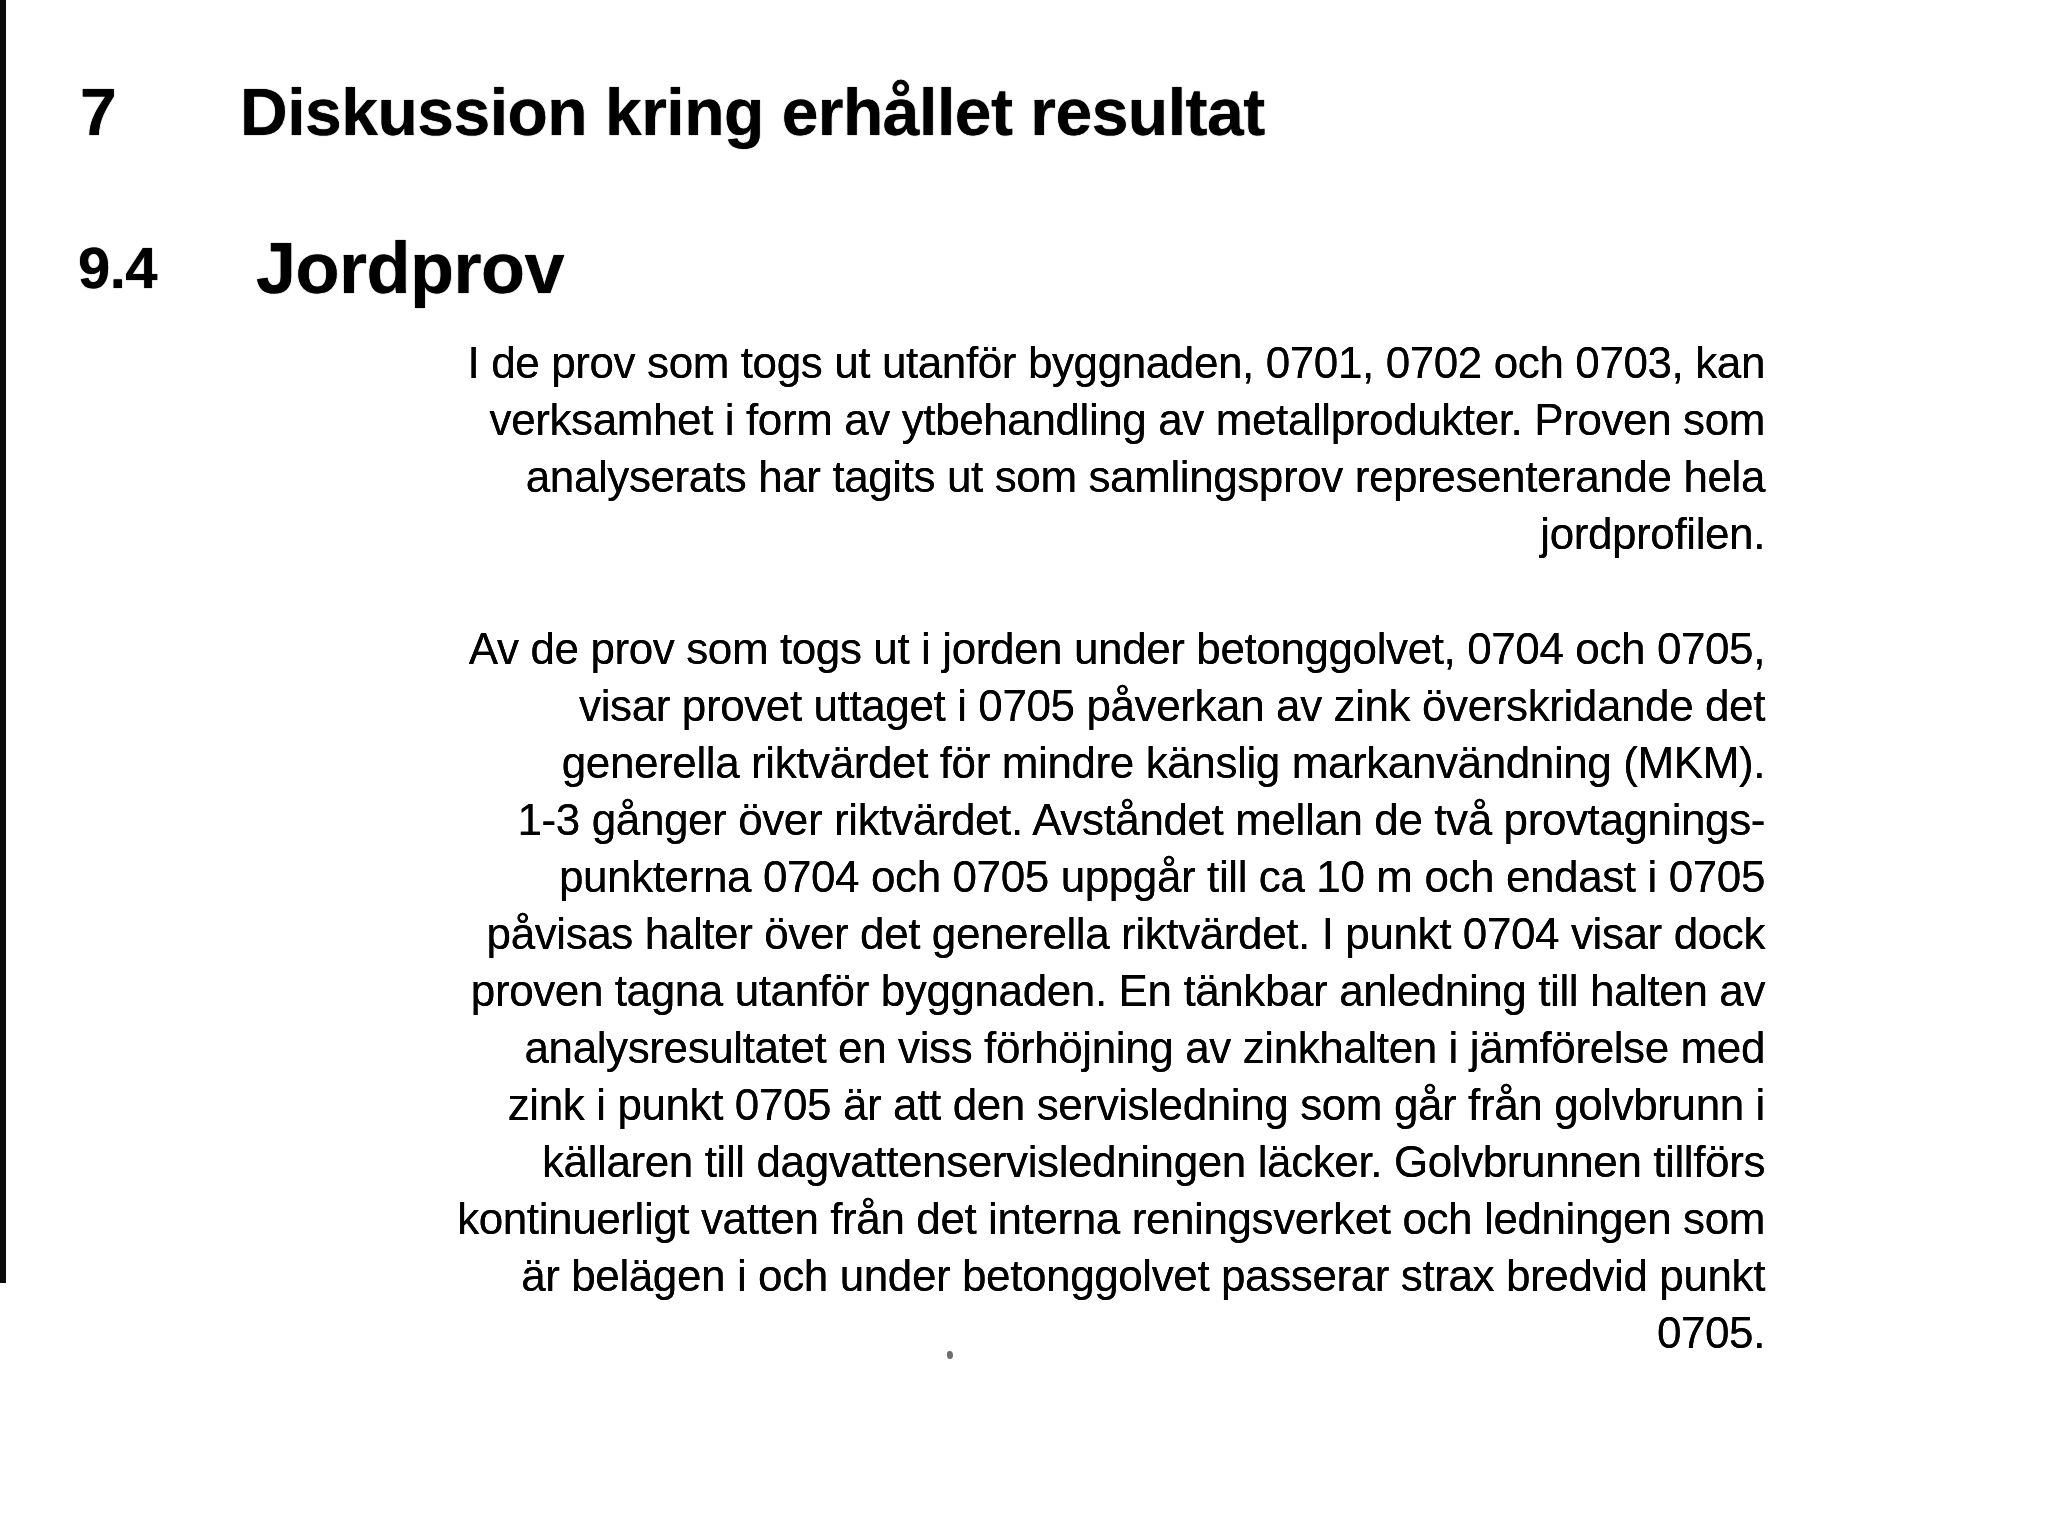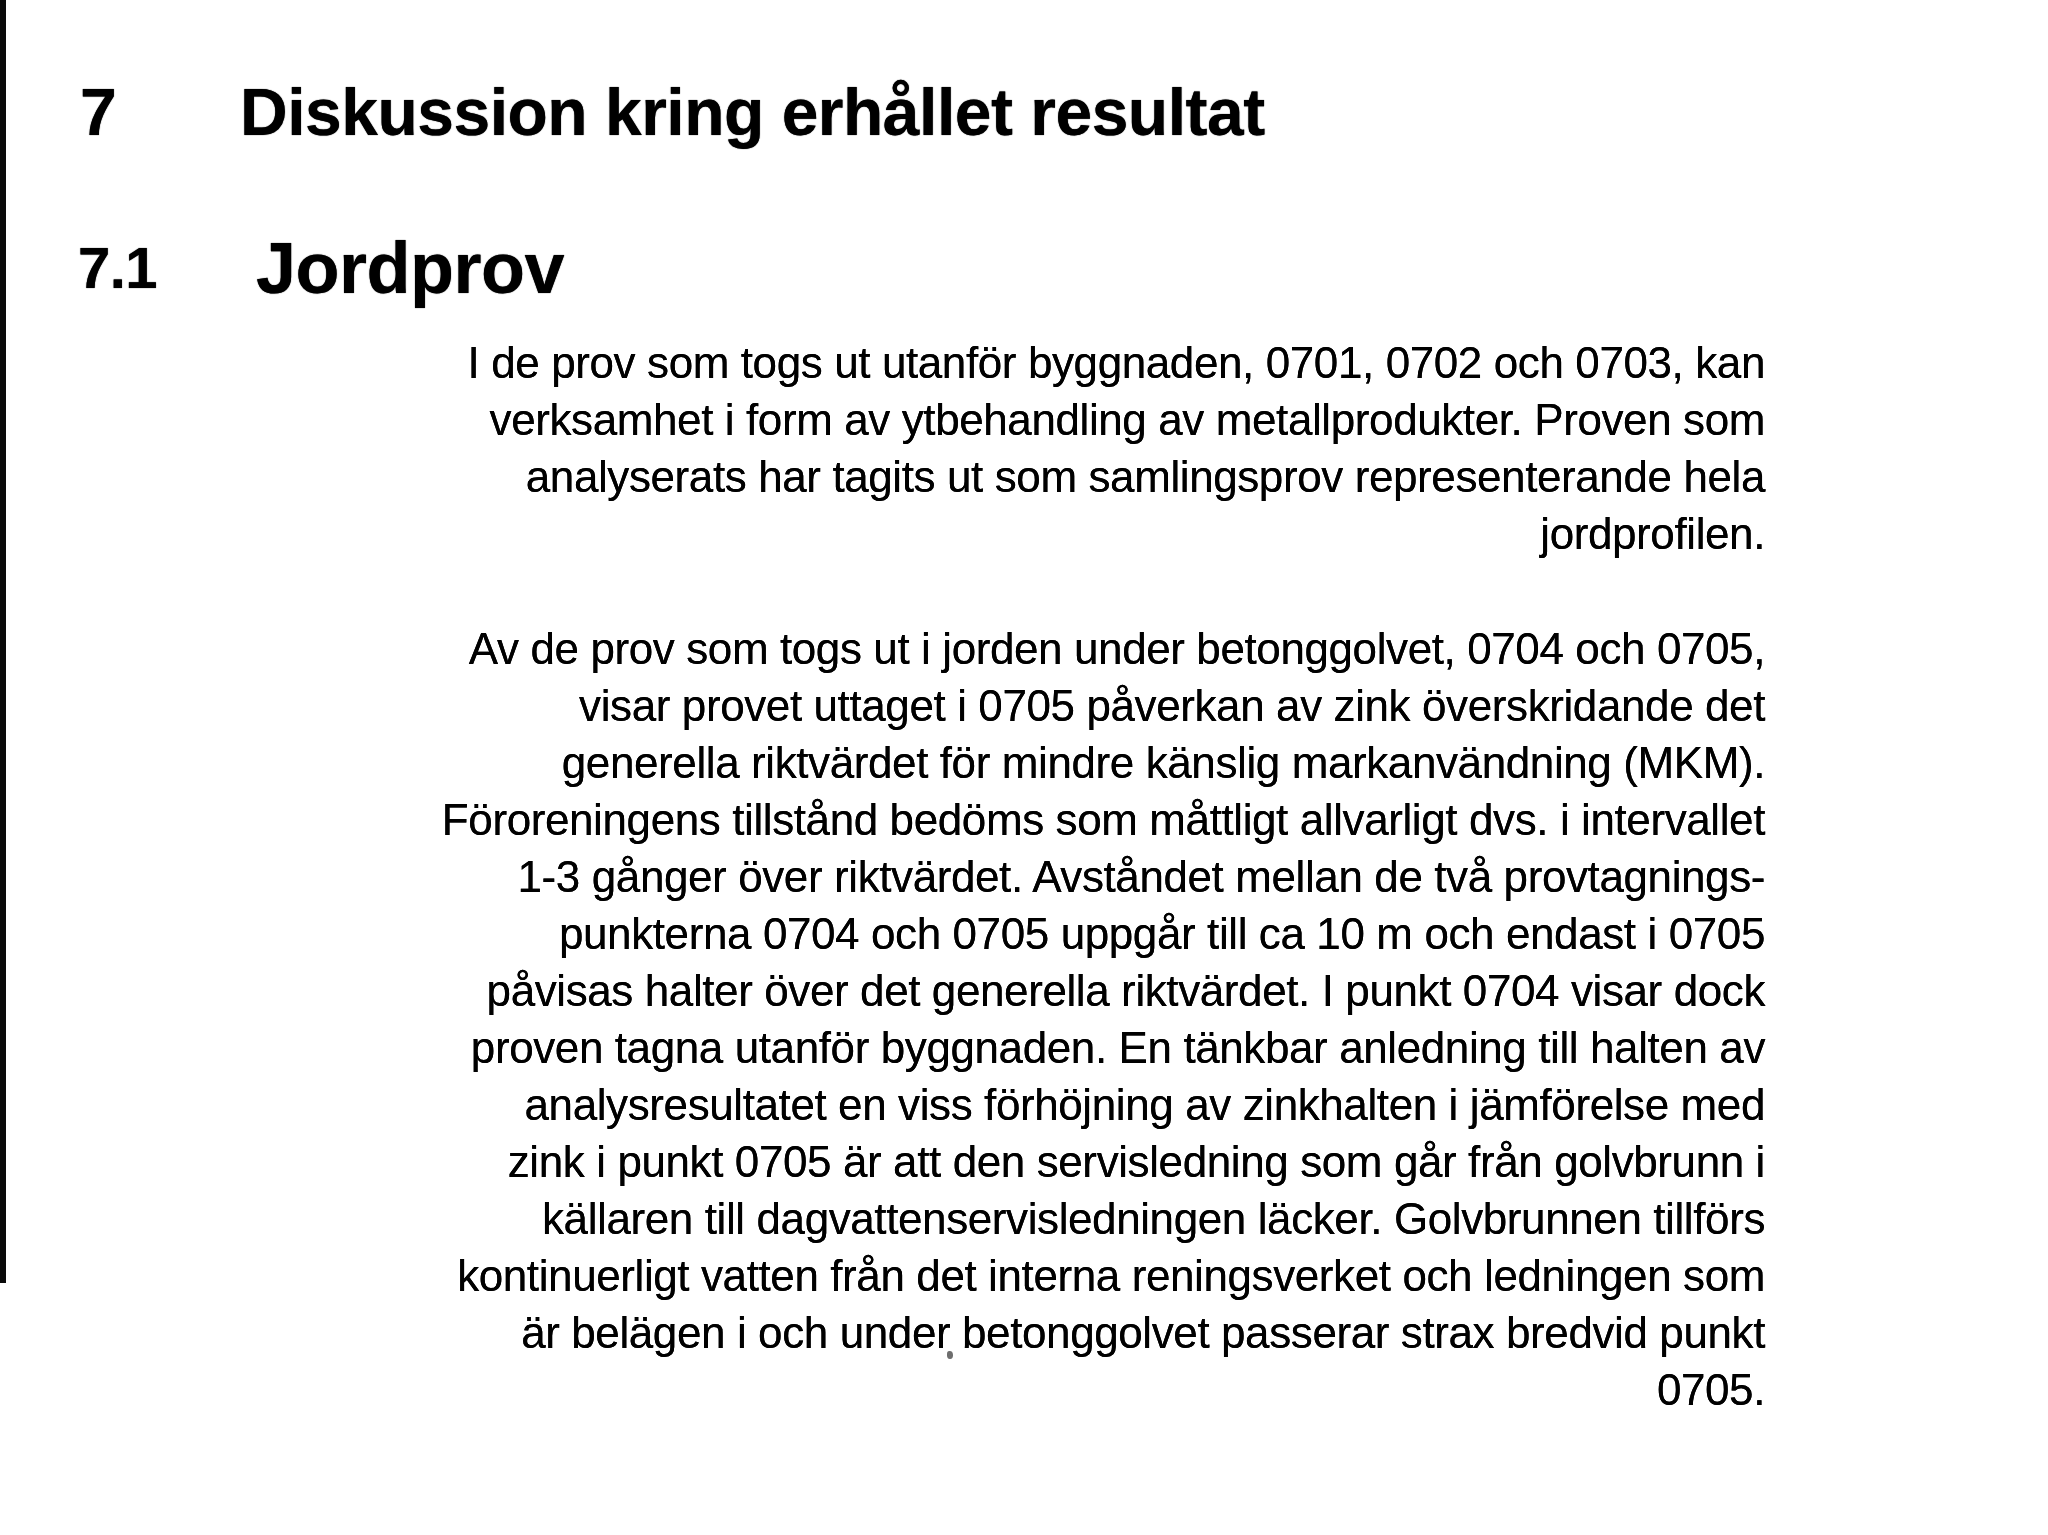--- a/index.html
+++ b/index.html
@@ -70,37 +70,36 @@
 <div class="page">
 
   <div class="scan-line"></div>
 
   <div class="h1">
     <span class="h-num">7</span>
     <span class="h-title">Diskussion kring erhållet resultat</span>
   </div>
 
   <div class="h2">
-    <span class="h-num">7.1</span>
+    <span class="h-num">9.4</span>
     <span class="h-title">Jordprov</span>
   </div>
 
   <div class="body-col">
     <div class="para">
         <div class="line">I de prov som togs ut utanför byggnaden, 0701, 0702 och 0703, kan</div>
         <div class="line">verksamhet i form av ytbehandling av metallprodukter. Proven som</div>
         <div class="line">analyserats har tagits ut som samlingsprov representerande hela</div>
         <div class="line">jordprofilen.</div>
       </div>
     <div class="para-gap"></div>
     <div class="para">
         <div class="line">Av de prov som togs ut i jorden under betonggolvet, 0704 och 0705,</div>
         <div class="line">visar provet uttaget i 0705 påverkan av zink överskridande det</div>
         <div class="line">generella riktvärdet för mindre känslig markanvändning (MKM).</div>
-        <div class="line">Föroreningens tillstånd bedöms som måttligt allvarligt dvs. i intervallet</div>
         <div class="line">1-3 gånger över riktvärdet. Avståndet mellan de två provtagnings-</div>
         <div class="line">punkterna 0704 och 0705 uppgår till ca 10 m och endast i 0705</div>
         <div class="line">påvisas halter över det generella riktvärdet. I punkt 0704 visar dock</div>
         <div class="line">proven tagna utanför byggnaden. En tänkbar anledning till halten av</div>
         <div class="line">analysresultatet en viss förhöjning av zinkhalten i jämförelse med</div>
         <div class="line">zink i punkt 0705 är att den servisledning som går från golvbrunn i</div>
         <div class="line">källaren till dagvattenservisledningen läcker. Golvbrunnen tillförs</div>
         <div class="line">kontinuerligt vatten från det interna reningsverket och ledningen som</div>
         <div class="line">är belägen i och under betonggolvet passerar strax bredvid punkt</div>
         <div class="line">0705.</div>

